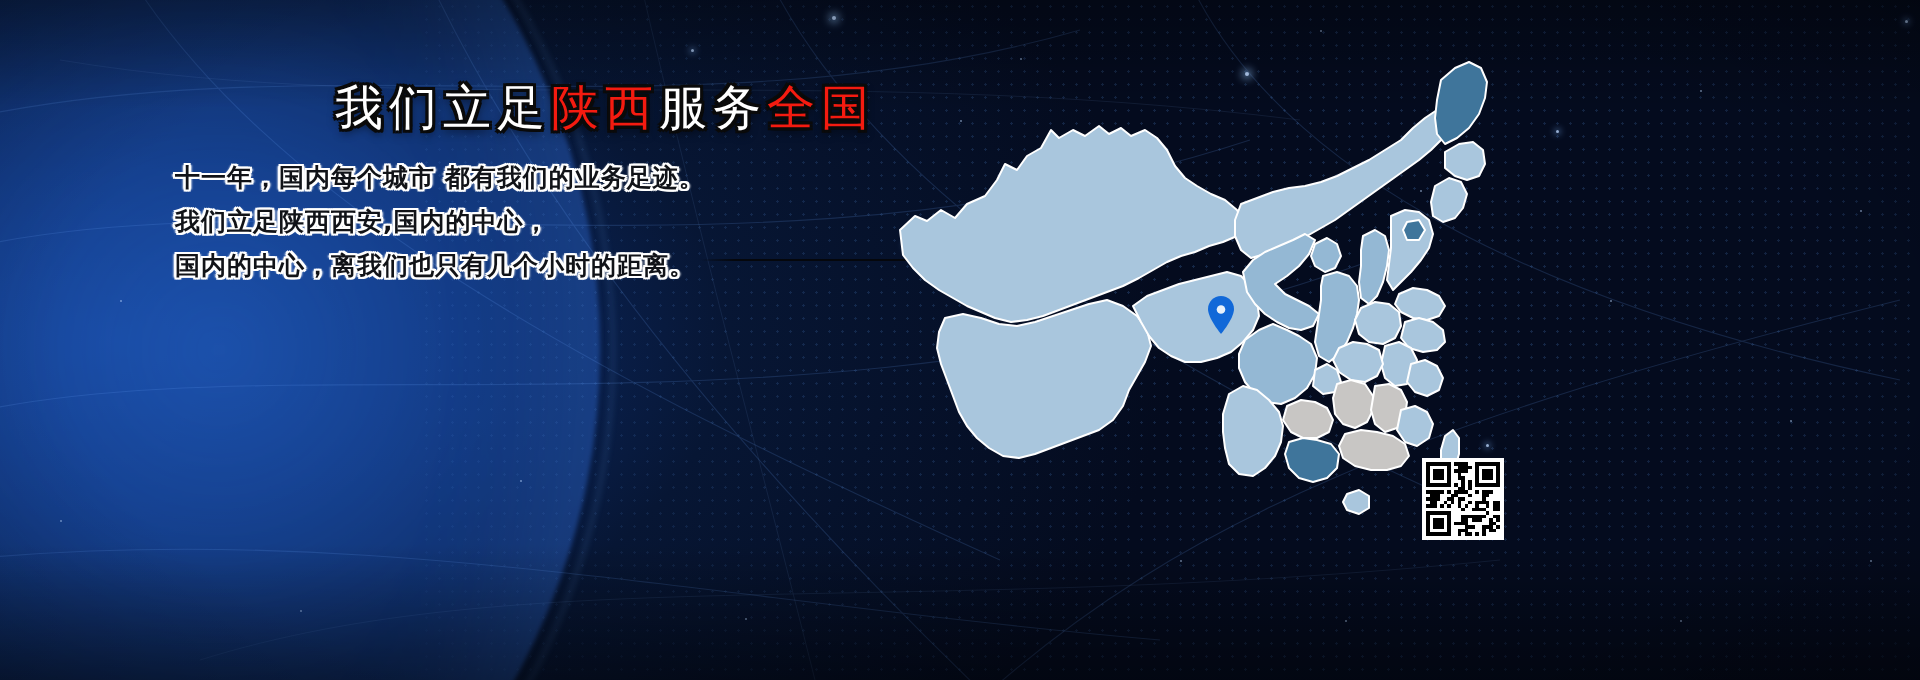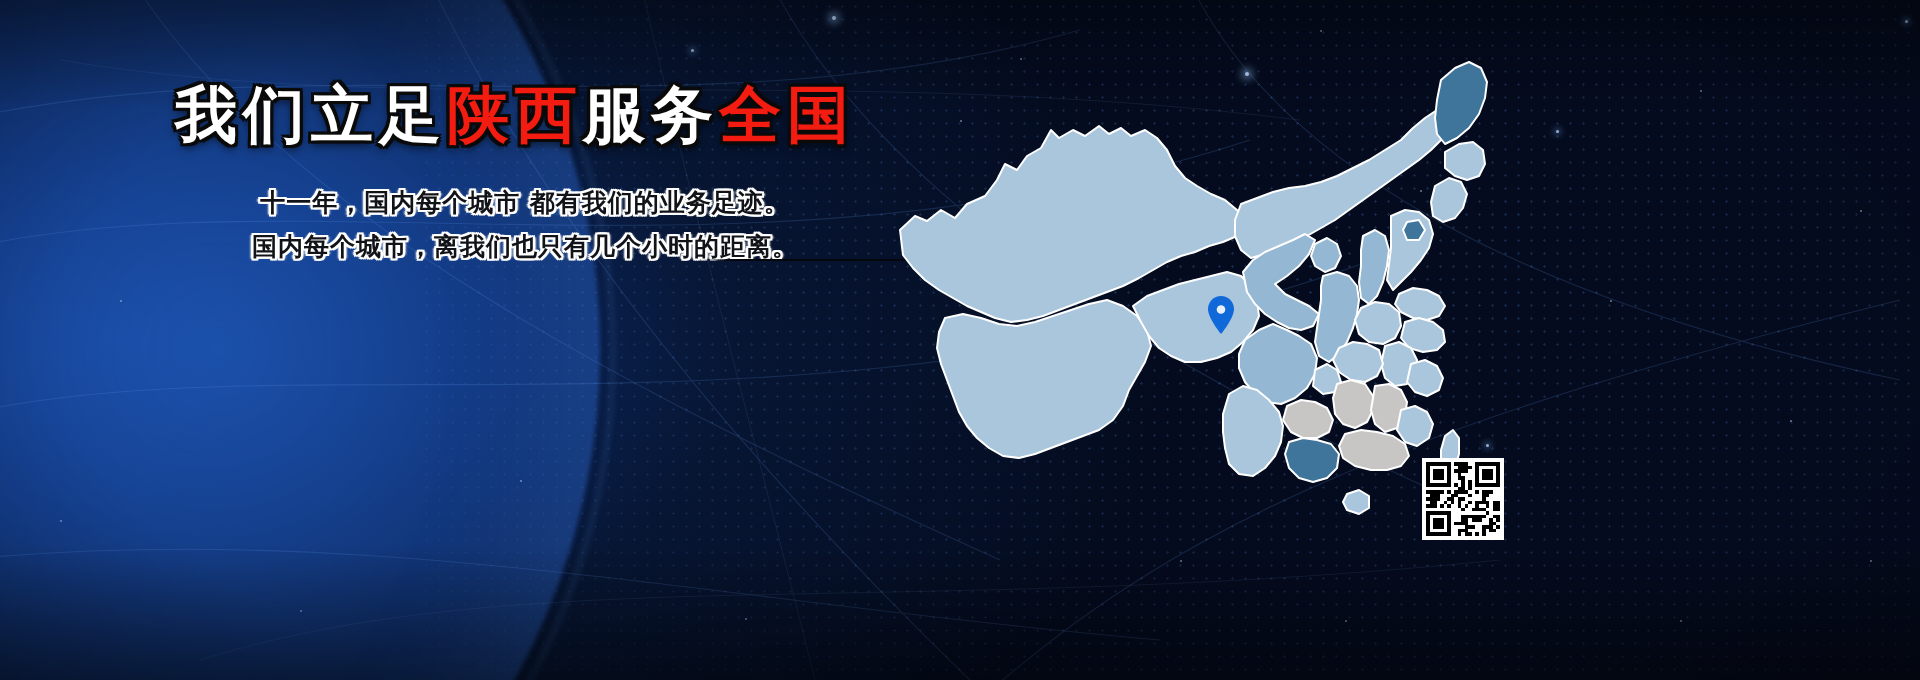--- a/index.html
+++ b/index.html
@@ -53,29 +53,30 @@
   .vignette{
     position:absolute;inset:0;
     background:
       radial-gradient(ellipse 85% 110% at 50% 50%, rgba(0,0,0,0) 55%, rgba(0,0,0,.45) 100%),
       linear-gradient(to bottom, rgba(0,0,0,.30) 0%, rgba(0,0,0,0) 16%, rgba(0,0,0,0) 80%, rgba(0,0,0,.42) 100%);
   }
 
   
   .copy{position:absolute;left:175px;top:82px;width:700px;}
   .headline{
-    font-size:62px;line-height:1.08;font-weight:700;letter-spacing:6px;white-space:nowrap;
+    font-size:48px;line-height:1.08;font-weight:400;letter-spacing:6px;white-space:nowrap;
     color:#ffffff;
     text-shadow:
       -3px 0 0 #0a0a0a, 3px 0 0 #0a0a0a, 0 -3px 0 #0a0a0a, 0 3px 0 #0a0a0a,
       -3px -3px 0 #0a0a0a, 3px -3px 0 #0a0a0a, -3px 3px 0 #0a0a0a, 3px 3px 0 #0a0a0a,
       0 4px 10px rgba(0,0,0,.85);
+    text-align: right;
   }
   .headline .hl-red{color:#f41b10;}
-  .body{margin-top:32px;text-align:center;}
+  .body{margin-top:22px;}
   .body-line{
     font-size:25px;line-height:44px;font-weight:700;letter-spacing:1px;white-space:nowrap;
     color:#111318;
     text-shadow:
       -2px 0 0 #ffffff, 2px 0 0 #ffffff, 0 -2px 0 #ffffff, 0 2px 0 #ffffff,
       -2px -2px 0 #ffffff, 2px -2px 0 #ffffff, -2px 2px 0 #ffffff, 2px 2px 0 #ffffff,
       -3px 0 2px #ffffff, 3px 0 2px #ffffff;
   }
 
   
@@ -158,21 +159,22 @@
     <i class="mid" style="left:1905px;top:20px;"></i>
   </div>
 
   <div class="vignette"></div>
 
   <div class="copy">
     <div class="headline"><span class="hl-white">我们立足</span><span class="hl-red">陕西</span><span class="hl-white">服务</span><span class="hl-red">全国</span></div>
 
     <div class="body">
       <div class="body-line">十一年，国内每个城市 都有我们的业务足迹。</div>
-      <div class="body-line">国内每个城市，离我们也只有几个小时的距离。</div>
+      <div class="body-line">我们立足陕西西安,国内的中心，</div>
+      <div class="body-line">国内的中心，离我们也只有几个小时的距离。</div>
     </div>
   </div>
 
   <div class="hairline"></div>
 
   <div class="map-wrap">
     <svg viewBox="0 0 640 530">
       <g stroke="#ffffff" stroke-width="2" stroke-linejoin="round" stroke-linecap="round">
 
         <path fill="#a9c6dd" d="M58,237 L55,212 L70,198 L82,203 L96,192 L110,200 L122,186 L140,178 L152,162 L160,146 L172,152 L182,138

